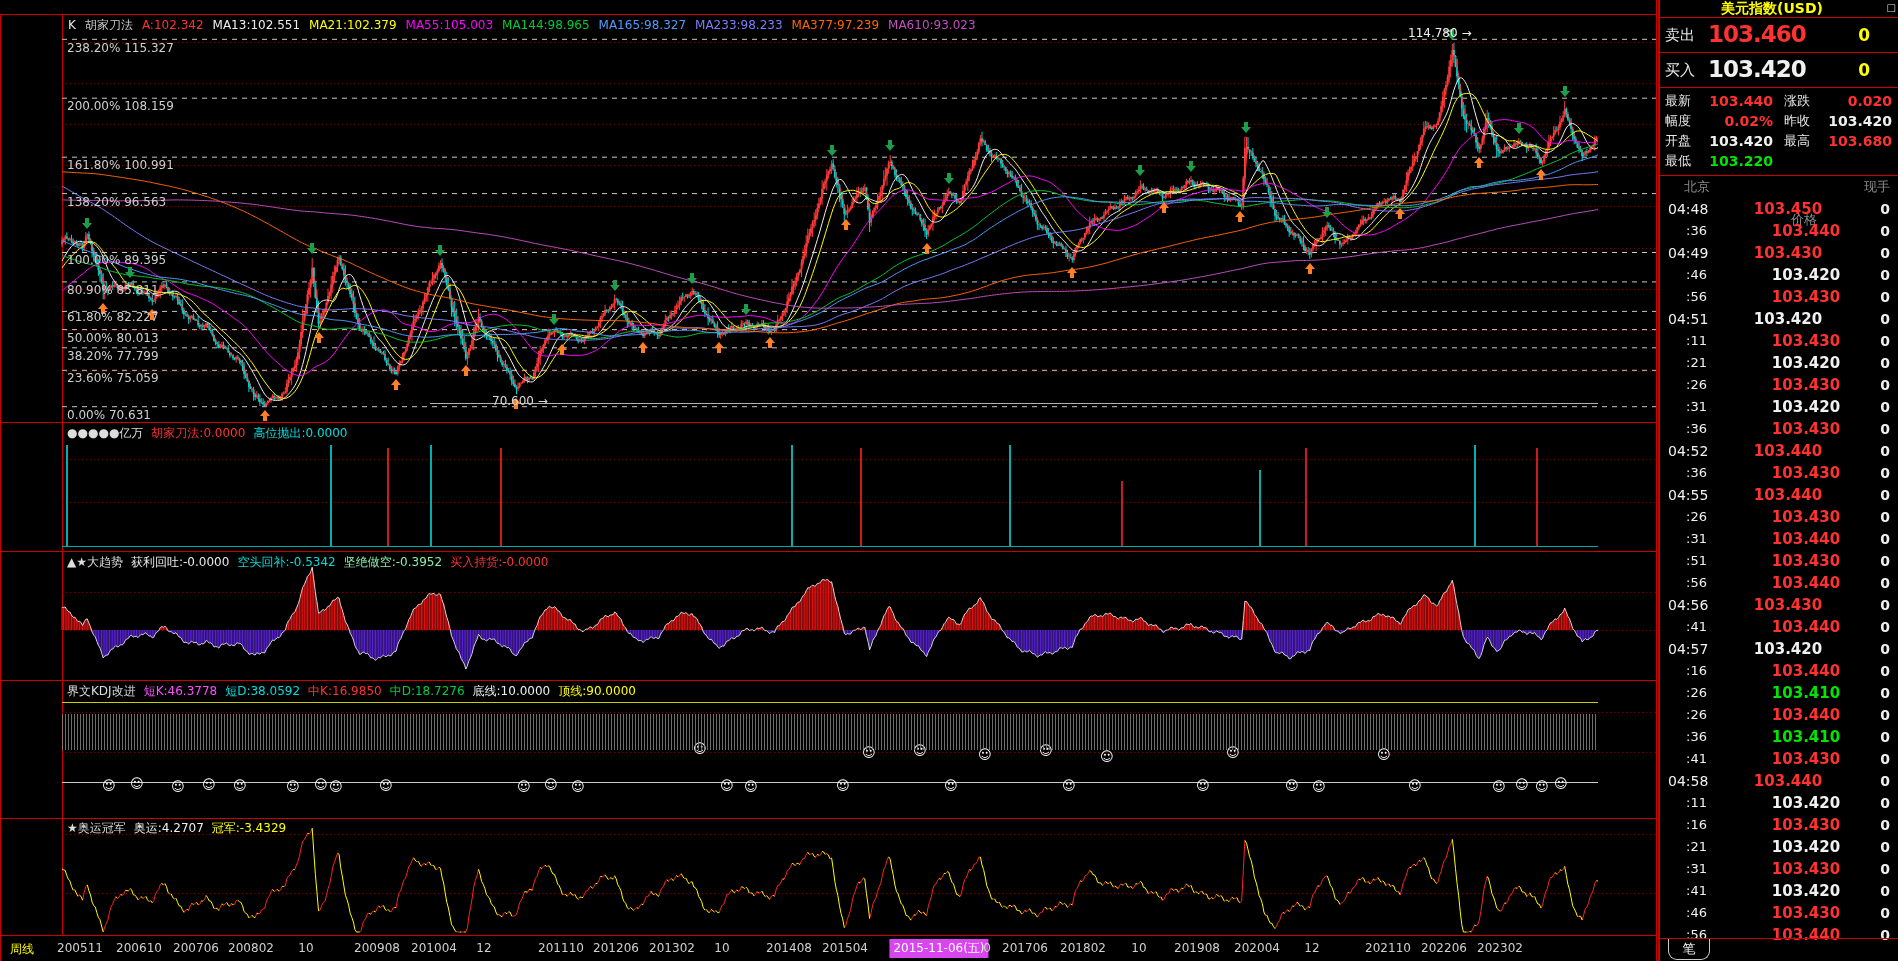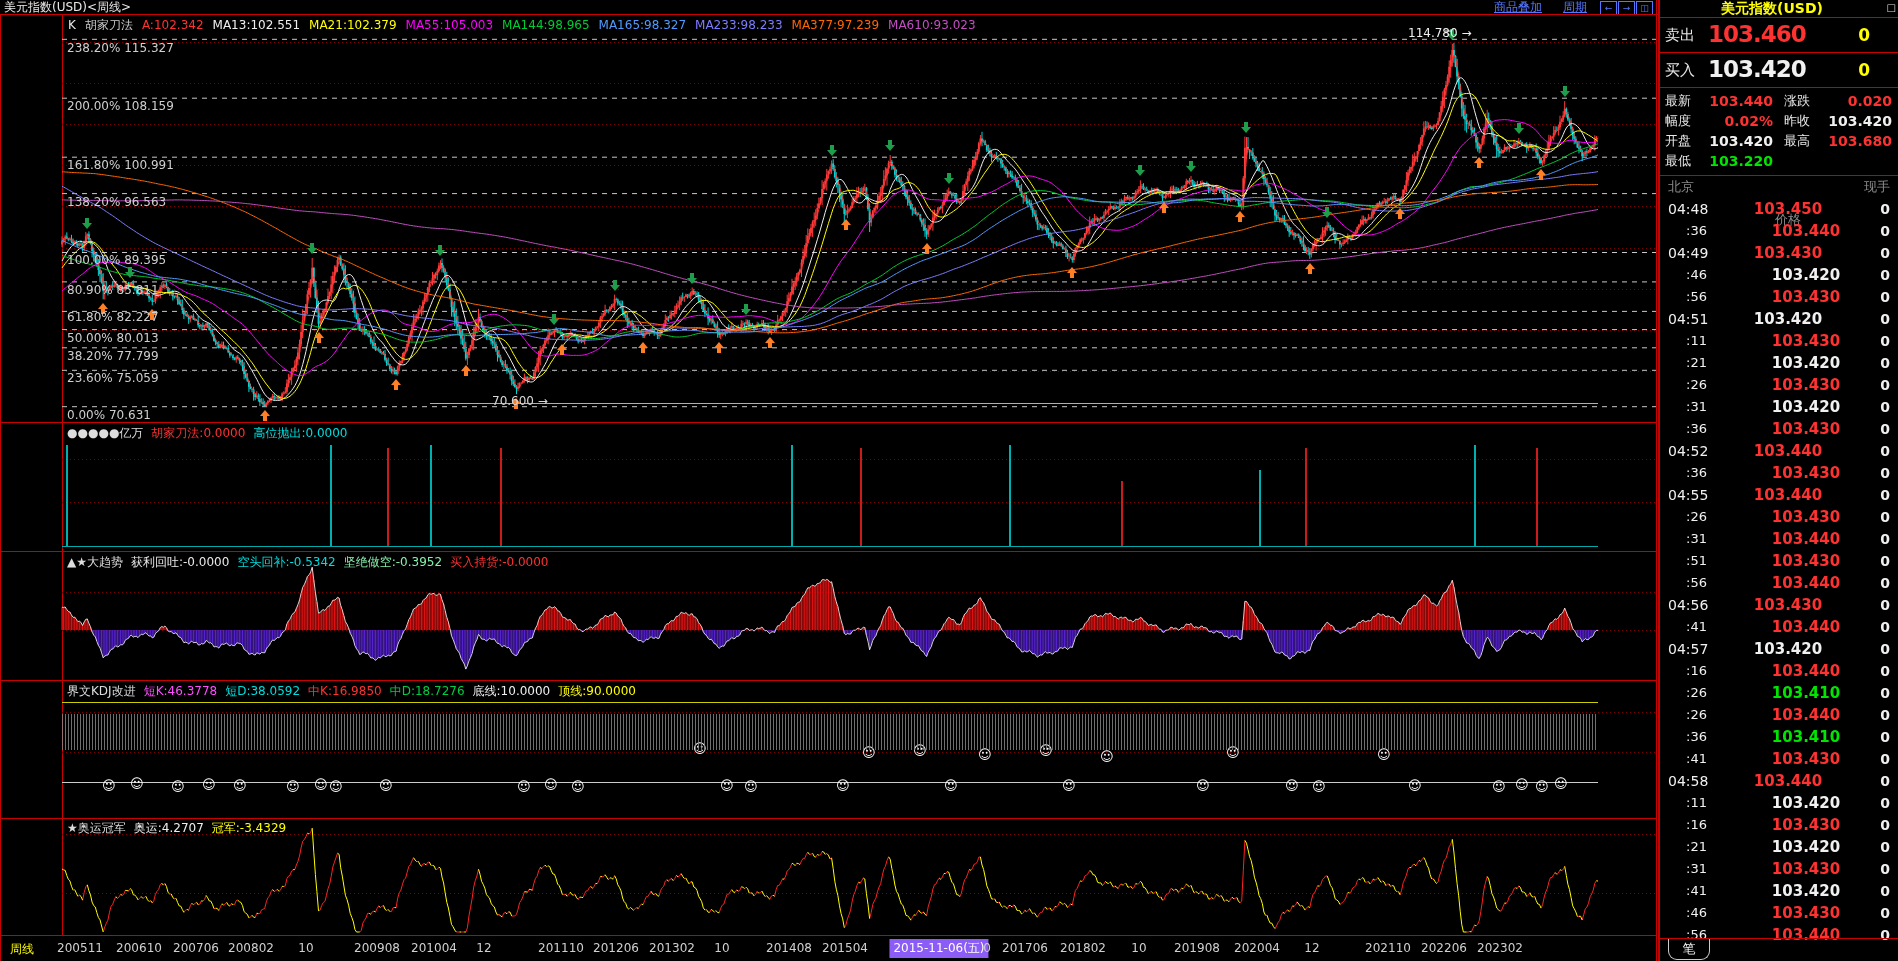--- a/index.html
+++ b/index.html
@@ -18,67 +18,59 @@
   #chartlayer{position:absolute;left:0;top:0;}
   .lbl{position:absolute;font-size:12px;line-height:12px;color:#cfcfcf;white-space:nowrap;}
   .fiblbl{position:absolute;left:67px;color:#cfcfcf;font-size:12px;line-height:12px;white-space:nowrap;}
   .ptitle{position:absolute;left:67px;font-size:12px;line-height:13px;white-space:nowrap;}
   .ptitle span{margin-right:8px;}
   #anno-peak{position:absolute;color:#f0f0f0;font-size:12px;text-align:center;}
   #anno-low{position:absolute;color:#d8d8d8;font-size:12px;}
   #axisrow{position:absolute;left:0;top:936px;width:1658px;height:25px;}
   #axis-period{position:absolute;left:10px;top:5px;color:#ffff00;font-size:12px;}
   .axislbl{position:absolute;top:5px;color:#d0d0d0;font-size:12px;transform:translateX(-50%);white-space:nowrap;}
-  #axis-highlight{position:absolute;top:3px;background:#8b5cf6;color:#ffffff;font-size:12px;
+  #axis-highlight{position:absolute;top:3px;background:#d946ef;color:#ffffff;font-size:12px;
     padding:1px 4px;transform:translateX(-50%);white-space:nowrap;}
   #kd-band{position:absolute;left:62px;top:714px;width:1536px;height:36px;
     background:repeating-linear-gradient(90deg,#8a8a8a 0px,#8a8a8a 1px,transparent 1px,transparent 3px);opacity:.8;}
   
   #right{position:absolute;left:1658px;top:0;width:240px;height:961px;background:#000;
     border-left:2px solid #c80000;box-sizing:border-box;}
   #rtitle{position:relative;height:17px;border-bottom:1px solid #c80000;}
   #rtitle .t{position:absolute;left:0;right:14px;text-align:center;color:#ffff00;font-size:14px;font-weight:bold;line-height:17px;}
   #rtitle .ic{position:absolute;right:2px;top:2px;color:#ddd;font-size:10px;cursor:pointer;}
   .bigrow{position:relative;height:34px;border-bottom:1px solid #c80000;}
   .bigrow .lab{position:absolute;left:5px;top:8px;color:#e8e8e8;font-size:15px;}
   .bigrow .val{position:absolute;left:48px;top:3px;font-size:23px;font-weight:bold;letter-spacing:-1px;}
   .bigrow .vol{position:absolute;right:28px;top:7px;color:#ffff00;font-size:17px;font-weight:bold;}
   #stats{border-bottom:1px solid #c80000;padding:3px 0 4px 0;}
   .srow{display:flex;height:20px;line-height:20px;}
   .scell{width:119px;display:flex;}
   .scell .sl{color:#e8e8e8;font-size:13px;padding-left:5px;width:42px;}
   .scell .sv{flex:1;text-align:right;font-size:14px;font-weight:bold;padding-right:6px;}
   #thead{display:flex;height:22px;line-height:22px;color:#8a8a8a;font-size:13px;}
-  #thead .h1{width:70px;padding-left:8px;}
+  #thead .h1{width:70px;padding-left:24px;}
   #thead .h2{width:100px;text-align:center;margin-top:33px;}
   #thead .h3{flex:1;text-align:right;padding-right:8px;}
   #ticklist{position:relative;}
   .trow{display:flex;height:22px;line-height:22px;}
   .trow .c1{width:70px;padding-left:8px;color:#f0f0f0;font-size:14px;font-weight:normal;}
   .trow .c1.sub{padding-left:26px;font-size:13px;}
   .trow .c2{width:100px;text-align:center;font-size:15px;font-weight:bold;}
   .trow .c3{flex:1;text-align:right;padding-right:8px;color:#f0f0f0;font-size:14px;font-weight:bold;}
   #rtab{position:absolute;left:8px;bottom:1px;width:40px;height:20px;border:1px solid #cccccc;border-top:none;
     border-radius:0 0 9px 9px;color:#f0f0f0;font-size:13px;text-align:center;line-height:19px;cursor:pointer;}
   #rtabline{position:absolute;left:0;bottom:22px;width:240px;border-top:1px solid #c80000;}
   .up{color:#ff3232;} .down{color:#00e600;} .flat{color:#f0f0f0;}
 </style>
 </head>
 <body>
 
 <div id="app">
   <div id="left">
-    <div id="titlebar">
-      <span id="win-title">美元指数(USD)&lt;周线&gt;</span>
-      <span id="link-overlay" class="toplink">商品叠加</span>
-      <span id="link-period" class="toplink">周期</span>
-      <span class="winbtn" style="left:1600px;">←</span>
-      <span class="winbtn" style="left:1618px;">→</span>
-      <span class="winbtn" style="left:1636px;">◫</span>
-    </div>
     <div id="mabar"><span style="color: rgb(232, 232, 232); margin-left: 68px;">K</span><span style="color: rgb(204, 204, 204);">胡家刀法</span><span style="color: rgb(255, 50, 50);">A:102.342</span><span style="color: rgb(238, 238, 238);">MA13:102.551</span><span style="color: rgb(255, 255, 0);">MA21:102.379</span><span style="color: rgb(255, 0, 255);">MA55:105.003</span><span style="color: rgb(0, 204, 51);">MA144:98.965</span><span style="color: rgb(79, 155, 255);">MA165:98.327</span><span style="color: rgb(125, 125, 255);">MA233:98.233</span><span style="color: rgb(255, 102, 0);">MA377:97.239</span><span style="color: rgb(194, 79, 194);">MA610:93.023</span></div>
     <svg id="chartsvg" width="1658" height="961" style="position:absolute;left:0;top:0;">
         <path d="M0 14.5 H1656 M0 422.5 H1656 M0 551.5 H1656 M0 680.5 H1656 M0 818.5 H1656 M0 935.5 H1656 " fill="none" stroke="#c80000" stroke-width="1" shape-rendering="crispEdges"></path>
         <path d="M62.5 14 V935 M1656.5 0 V961 M0.5 14 V961" fill="none" stroke="#c80000" stroke-width="1" shape-rendering="crispEdges"></path>
         <path d="M62 42.5 H1656 M62 83.5 H1656 M62 124.5 H1656 M62 165.5 H1656 M62 206.5 H1656 M62 248.5 H1656 M62 289.5 H1656 M62 330.5 H1656 M62 371.5 H1656 M62 459.5 H1656 M62 502.5 H1656 M62 592.5 H1656 M62 630.5 H1656 M62 712.5 H1656 M62 752.5 H1656 M62 834.5 H1656 M62 893.5 H1656 " fill="none" stroke="#7a0000" stroke-width="1" stroke-dasharray="1 3" shape-rendering="crispEdges"></path>
         <path d="M62 39.3 H1656 M62 98.2 H1656 M62 157.2 H1656 M62 193.6 H1656 M62 252.5 H1656 M62 281.9 H1656 M62 311.4 H1656 M62 329.6 H1656 M62 347.8 H1656 M62 370.3 H1656 M62 406.7 H1656 " fill="none" stroke="#c8c8c8" stroke-width="1" stroke-dasharray="5 5"></path>
         <path d="M430 403.5 H1598" fill="none" stroke="#b0b0b0" stroke-width="1"></path>
         <path d="M62.0 236.4 V247.0 M63.6 237.9 V242.5 M65.2 234.7 V244.8 M69.9 237.4 V240.7 M74.7 240.4 V244.8 M79.4 242.5 V246.6 M84.2 240.6 V251.3 M85.8 231.9 V246.4 M87.3 233.3 V239.5 M104.8 282.8 V299.5 M109.5 285.5 V291.2 M111.1 284.5 V288.6 M114.3 282.3 V287.7 M115.8 281.8 V287.1 M120.6 284.7 V291.8 M123.8 287.1 V292.1 M125.3 281.9 V291.4 M126.9 283.7 V286.9 M130.1 282.2 V286.3 M139.6 292.6 V295.2 M141.2 288.3 V294.7 M144.3 290.4 V294.0 M145.9 290.3 V295.4 M153.8 300.8 V301.9 M155.4 293.9 V303.6 M157.0 290.4 V298.4 M158.6 289.9 V297.3 M160.2 284.9 V298.4 M161.8 282.1 V292.3 M164.9 283.6 V289.2 M171.3 290.6 V295.8 M176.0 293.6 V298.1 M185.5 311.7 V316.1 M190.3 315.5 V322.4 M191.8 315.0 V318.2 M201.3 324.3 V330.3 M204.5 324.6 V328.9 M206.1 322.5 V328.0 M220.4 343.7 V348.4 M221.9 341.5 V347.8 M231.4 352.5 V355.7 M236.2 355.7 V362.7 M256.8 391.1 V398.5 M261.5 398.1 V403.8 M266.3 402.4 V406.0 M267.9 400.2 V405.3 M271.0 397.5 V402.9 M272.6 394.0 V398.1 M275.8 396.0 V399.4 M277.4 395.8 V399.7 M280.5 396.1 V400.6 M282.1 392.2 V401.4 M283.7 391.3 V394.1 M285.3 387.1 V393.2 M286.9 379.3 V394.1 M288.4 373.8 V387.2 M290.0 374.6 V380.2 M291.6 367.9 V384.9 M293.2 367.2 V371.9 M294.8 360.3 V370.6 M296.4 356.6 V371.8 M297.9 347.2 V365.1 M299.5 339.6 V359.5 M301.1 324.7 V346.4 M302.7 309.2 V338.0 M304.3 311.8 V320.5 M305.9 304.2 V314.8 M307.4 290.3 V314.2 M309.0 281.9 V294.9 M310.6 279.2 V297.7 M312.2 258.0 V284.3 M320.1 312.9 V328.8 M321.7 312.9 V322.7 M323.3 308.7 V316.8 M324.9 308.5 V317.3 M326.4 301.5 V312.3 M328.0 288.6 V303.5 M329.6 291.4 V299.0 M331.2 275.9 V299.1 M332.8 271.6 V293.4 M334.4 265.4 V282.6 M335.9 265.3 V273.1 M337.5 256.7 V271.9 M339.1 254.6 V263.9 M362.9 326.3 V334.7 M367.6 331.1 V336.3 M377.1 348.9 V351.1 M393.0 366.6 V374.4 M397.7 365.5 V375.7 M399.3 360.3 V371.0 M400.9 360.6 V364.8 M402.5 352.9 V363.4 M404.0 351.5 V361.0 M405.6 348.5 V352.9 M407.2 340.3 V350.6 M408.8 335.5 V346.5 M410.4 330.7 V338.8 M412.0 323.3 V340.9 M413.5 314.0 V328.8 M415.1 314.4 V324.3 M416.7 313.8 V322.2 M418.3 308.4 V319.7 M419.9 305.0 V314.2 M421.5 306.2 V316.2 M423.0 299.8 V314.8 M424.6 292.7 V304.0 M426.2 293.4 V302.1 M427.8 287.1 V301.6 M429.4 280.5 V292.1 M431.0 280.3 V283.0 M432.5 272.0 V285.4 M434.1 273.4 V284.0 M437.3 268.5 V280.2 M438.9 262.5 V272.5 M440.5 260.2 V269.2 M467.4 351.7 V365.0 M469.0 348.0 V358.1 M470.5 344.8 V350.8 M472.1 333.3 V350.1 M473.7 326.7 V350.2 M475.3 319.2 V335.6 M476.9 318.8 V332.8 M478.5 308.8 V330.6 M489.5 332.8 V340.1 M503.8 360.9 V369.0 M518.0 382.7 V391.3 M519.6 382.4 V388.4 M521.2 382.2 V383.6 M522.8 379.9 V383.7 M524.4 373.6 V382.7 M529.1 376.6 V381.7 M533.9 371.0 V379.5 M535.5 366.2 V376.8 M537.1 358.0 V371.3 M538.6 350.9 V372.2 M540.2 345.9 V365.2 M541.8 348.0 V353.8 M543.4 343.7 V353.0 M545.0 338.2 V346.8 M546.6 336.7 V341.4 M548.1 328.4 V344.2 M549.7 329.1 V339.1 M552.9 332.0 V334.9 M554.5 329.5 V337.2 M559.2 329.5 V333.8 M564.0 334.6 V339.0 M565.6 334.6 V336.4 M568.7 332.8 V337.7 M570.3 330.8 V335.4 M575.1 332.9 V336.5 M579.8 338.5 V342.2 M584.6 336.6 V344.4 M586.1 335.6 V338.9 M587.7 331.5 V336.8 M589.3 331.2 V336.5 M590.9 330.6 V334.1 M594.1 329.2 V335.6 M595.6 326.6 V331.6 M597.2 325.9 V328.5 M598.8 320.5 V331.1 M600.4 316.0 V327.9 M602.0 312.9 V322.1 M603.6 312.5 V316.5 M605.1 304.7 V315.8 M609.9 306.2 V312.1 M611.5 304.0 V309.2 M613.1 303.1 V308.0 M614.6 294.6 V310.1 M630.5 321.3 V325.7 M640.0 330.0 V335.1 M644.7 332.3 V338.1 M646.3 330.0 V334.5 M649.5 329.3 V335.9 M651.1 327.4 V333.1 M655.8 332.0 V334.5 M660.6 328.6 V336.8 M662.1 326.1 V333.9 M663.7 323.2 V328.8 M665.3 314.4 V326.8 M666.9 315.9 V320.3 M670.1 310.6 V319.7 M671.6 310.6 V319.5 M674.8 305.7 V317.4 M676.4 303.3 V314.1 M678.0 300.5 V308.3 M679.6 296.4 V310.1 M681.2 295.2 V305.3 M684.3 296.2 V301.9 M685.9 293.7 V297.2 M690.7 291.6 V299.1 M692.2 287.5 V295.6 M695.4 291.0 V296.2 M711.2 316.3 V324.5 M720.7 331.4 V339.0 M722.3 329.5 V336.3 M725.5 329.0 V336.3 M727.1 327.5 V334.0 M730.2 325.8 V333.4 M731.8 322.1 V330.8 M736.6 325.7 V331.8 M739.7 326.9 V328.9 M741.3 320.1 V331.8 M742.9 320.7 V327.4 M746.1 319.3 V327.6 M750.8 322.9 V328.0 M755.6 324.8 V329.6 M757.2 321.7 V329.9 M760.3 324.4 V325.8 M761.9 319.9 V324.9 M766.7 325.2 V331.8 M771.4 328.2 V334.9 M773.0 329.0 V330.4 M776.2 322.6 V332.5 M777.7 314.8 V325.1 M779.3 318.5 V321.1 M780.9 315.7 V322.3 M782.5 312.5 V321.0 M784.1 309.3 V316.2 M785.7 307.7 V316.8 M787.2 294.6 V312.9 M788.8 292.4 V304.1 M790.4 291.8 V301.4 M792.0 278.8 V295.1 M793.6 282.4 V294.5 M795.2 277.4 V289.9 M796.7 273.0 V286.4 M798.3 271.6 V280.8 M799.9 268.6 V273.1 M801.5 259.3 V277.0 M803.1 249.2 V264.4 M804.7 245.0 V258.1 M806.2 235.0 V257.5 M807.8 228.4 V243.4 M809.4 229.1 V239.6 M811.0 223.9 V236.7 M812.6 220.3 V236.9 M814.2 212.4 V227.8 M815.7 209.3 V225.9 M817.3 203.4 V219.3 M818.9 197.5 V208.5 M820.5 197.1 V204.3 M822.1 180.2 V205.0 M823.7 181.7 V189.3 M825.2 178.4 V188.2 M826.8 168.9 V190.5 M828.4 170.6 V178.7 M830.0 166.5 V174.4 M831.6 160.4 V173.9 M847.4 204.6 V218.2 M849.0 207.3 V212.5 M850.6 205.7 V210.7 M852.2 198.6 V208.2 M853.8 196.1 V203.0 M855.3 195.8 V200.7 M856.9 187.2 V203.0 M858.5 186.7 V197.4 M861.7 187.2 V193.9 M863.3 186.3 V195.5 M864.8 183.8 V191.5 M871.2 214.3 V226.4 M872.8 210.2 V218.5 M874.3 207.4 V211.3 M875.9 203.5 V213.1 M877.5 194.1 V209.4 M879.1 192.2 V201.8 M880.7 187.0 V202.6 M882.3 184.8 V201.1 M883.8 170.2 V187.7 M885.4 167.2 V180.1 M887.0 167.6 V185.6 M888.6 160.7 V173.7 M890.2 155.0 V165.3 M928.2 224.9 V237.0 M929.8 225.1 V229.3 M931.3 223.2 V227.6 M932.9 209.9 V230.8 M934.5 209.6 V220.6 M936.1 212.8 V219.5 M937.7 207.2 V216.2 M939.3 207.2 V210.4 M942.4 201.6 V213.3 M944.0 194.4 V205.2 M945.6 193.6 V201.6 M947.2 189.5 V201.2 M948.8 187.6 V196.1 M953.5 192.4 V196.1 M958.3 199.8 V203.0 M961.4 198.3 V205.3 M963.0 184.9 V201.1 M964.6 183.8 V195.1 M966.2 178.7 V184.6 M967.8 171.8 V191.0 M969.3 168.0 V180.9 M970.9 168.5 V173.7 M972.5 159.6 V170.9 M974.1 158.0 V168.6 M975.7 151.9 V165.6 M977.3 149.0 V159.8 M978.8 141.7 V153.9 M980.4 135.0 V144.7 M983.6 139.4 V142.8 M993.1 155.7 V158.2 M994.7 154.0 V158.5 M1008.9 170.8 V177.6 M1013.7 176.4 V179.3 M1024.8 194.0 V201.8 M1043.8 224.2 V229.7 M1054.9 240.8 V244.0 M1059.6 241.4 V245.9 M1069.1 252.9 V261.4 M1073.9 250.8 V262.8 M1075.4 247.3 V256.7 M1077.0 245.0 V249.6 M1078.6 242.3 V247.7 M1080.2 238.4 V244.5 M1083.4 237.5 V243.6 M1084.9 233.0 V239.9 M1086.5 226.4 V234.1 M1088.1 225.9 V234.7 M1089.7 216.5 V234.2 M1091.3 219.3 V222.9 M1094.4 214.0 V225.8 M1096.0 215.9 V220.6 M1099.2 218.6 V223.8 M1100.8 216.7 V220.8 M1103.9 211.7 V220.6 M1105.5 208.9 V215.4 M1107.1 209.6 V213.4 M1108.7 206.0 V215.2 M1110.3 201.7 V209.5 M1115.0 204.3 V210.4 M1119.8 199.3 V211.9 M1121.4 198.6 V205.6 M1124.5 195.0 V204.3 M1126.1 196.5 V200.9 M1129.3 195.7 V201.4 M1130.9 196.9 V201.4 M1134.0 195.6 V200.2 M1135.6 190.2 V198.3 M1137.2 188.8 V193.8 M1138.8 186.2 V194.4 M1140.4 180.3 V193.2 M1145.1 187.4 V191.9 M1149.9 189.6 V195.0 M1151.5 187.5 V193.6 M1154.6 188.2 V193.9 M1156.2 187.6 V192.9 M1165.7 192.1 V199.3 M1167.3 193.7 V195.3 M1168.9 192.7 V197.5 M1170.5 186.6 V198.2 M1172.0 185.7 V189.8 M1175.2 186.8 V193.8 M1180.0 189.2 V193.9 M1181.5 186.1 V192.2 M1184.7 184.9 V189.6 M1186.3 178.7 V190.1 M1189.5 178.0 V184.5 M1191.0 176.0 V185.8 M1195.8 181.8 V189.5 M1200.5 180.9 V187.7 M1202.1 180.4 V183.8 M1205.3 183.4 V187.2 M1211.6 185.6 V190.6 M1214.8 188.5 V194.5 M1216.4 184.8 V192.1 M1221.1 188.8 V193.3 M1225.9 193.5 V200.8 M1230.6 196.6 V202.1 M1232.2 197.0 V200.8 M1235.4 196.7 V201.8 M1241.7 202.5 V210.2 M1243.3 176.0 V209.5 M1244.9 136.6 V183.4 M1246.5 137.0 V155.9 M1281.3 217.7 V222.9 M1292.4 229.7 V235.6 M1297.1 233.3 V236.0 M1306.6 247.1 V254.1 M1311.4 248.1 V257.5 M1313.0 242.5 V251.5 M1314.6 239.8 V246.7 M1316.1 238.2 V250.7 M1317.7 238.1 V243.2 M1320.9 234.6 V239.3 M1322.5 227.2 V242.7 M1324.1 227.2 V237.2 M1325.6 225.7 V235.9 M1327.2 221.5 V230.9 M1341.5 243.6 V247.4 M1343.1 239.2 V246.0 M1344.6 239.3 V244.1 M1346.2 236.2 V242.1 M1347.8 233.5 V244.3 M1352.6 234.2 V240.2 M1354.1 231.6 V235.9 M1355.7 229.6 V236.4 M1357.3 226.4 V233.0 M1358.9 224.3 V229.7 M1360.5 219.3 V226.7 M1362.1 215.5 V225.1 M1363.6 215.6 V225.4 M1366.8 219.4 V223.5 M1368.4 214.0 V219.9 M1371.6 211.5 V219.5 M1373.1 206.9 V218.5 M1374.7 206.9 V214.3 M1376.3 203.2 V209.6 M1377.9 202.5 V209.0 M1382.6 200.6 V204.3 M1384.2 197.8 V201.4 M1387.4 197.7 V204.0 M1389.0 198.0 V201.0 M1392.1 195.8 V203.3 M1393.7 193.7 V200.5 M1398.5 198.1 V200.1 M1401.6 196.3 V202.0 M1403.2 189.6 V201.6 M1404.8 185.1 V194.4 M1406.4 172.0 V192.0 M1408.0 169.8 V186.0 M1409.6 166.5 V173.7 M1411.1 166.6 V173.1 M1412.7 154.4 V171.1 M1414.3 152.4 V165.6 M1415.9 156.0 V161.9 M1417.5 150.9 V162.1 M1419.1 143.7 V150.9 M1420.6 137.1 V149.7 M1422.2 134.7 V146.3 M1423.8 121.5 V136.6 M1425.4 120.9 V131.7 M1428.6 122.4 V129.9 M1433.3 124.5 V131.1 M1434.9 124.1 V126.8 M1436.5 123.3 V129.0 M1438.1 117.7 V125.4 M1439.6 112.3 V121.4 M1441.2 100.9 V115.5 M1442.8 91.3 V112.4 M1444.4 87.8 V108.1 M1446.0 80.9 V95.5 M1447.6 74.3 V86.4 M1449.2 60.5 V82.8 M1450.7 54.6 V77.7 M1452.3 43.8 V66.6 M1468.2 123.0 V129.1 M1480.8 144.2 V152.6 M1482.4 135.5 V145.2 M1484.0 126.9 V144.4 M1485.6 113.3 V130.2 M1487.2 109.8 V132.2 M1501.4 148.9 V153.6 M1503.0 149.8 V153.6 M1504.6 144.3 V152.0 M1507.7 145.8 V150.5 M1509.3 143.1 V152.3 M1512.5 144.9 V147.6 M1514.1 139.9 V147.7 M1515.7 142.2 V146.8 M1518.8 138.0 V145.6 M1523.6 144.3 V146.3 M1528.3 145.9 V151.1 M1529.9 142.3 V147.9 M1534.7 147.5 V150.5 M1542.6 160.9 V166.2 M1544.2 154.2 V164.3 M1545.7 149.0 V156.7 M1547.3 141.8 V157.1 M1548.9 134.8 V150.2 M1550.5 135.4 V146.0 M1552.1 135.9 V138.7 M1553.7 126.1 V140.5 M1555.2 126.2 V134.7 M1558.4 124.6 V135.5 M1560.0 115.7 V130.1 M1561.6 118.2 V121.8 M1563.2 111.2 V122.2 M1564.7 101.1 V117.1 M1583.7 152.2 V157.1 M1585.3 150.5 V156.1 M1588.5 149.9 V153.3 M1590.1 145.3 V152.8 M1591.7 145.7 V149.5 M1593.2 143.4 V147.6 M1594.8 135.3 V150.6 M1596.4 136.0 V139.9 M1598.0 136.7 V137.2 " fill="none" stroke="#ff3b3b" stroke-width="1"></path>
         <path d="M66.8 232.4 V239.3 M68.3 238.3 V241.2 M71.5 234.8 V243.2 M73.1 238.5 V245.2 M76.3 239.9 V245.8 M77.8 242.5 V247.7 M81.0 240.3 V245.9 M82.6 242.9 V251.7 M88.9 231.4 V242.5 M90.5 238.2 V244.5 M92.1 241.4 V257.4 M93.7 247.7 V261.5 M95.3 252.4 V263.5 M96.8 252.3 V266.4 M98.4 259.1 V275.9 M100.0 267.0 V282.1 M101.6 270.4 V283.6 M103.2 273.2 V299.3 M106.3 282.1 V293.0 M107.9 286.7 V295.4 M112.7 282.3 V290.1 M117.4 283.6 V290.0 M119.0 285.9 V289.1 M122.2 287.3 V293.1 M128.5 281.9 V288.6 M131.7 281.7 V285.7 M133.3 280.3 V288.2 M134.8 287.4 V290.7 M136.4 286.0 V294.2 M138.0 287.2 V296.1 M142.8 288.4 V295.0 M147.5 290.2 V296.1 M149.1 292.4 V302.1 M150.7 297.3 V300.5 M152.3 294.6 V305.3 M163.3 283.3 V288.3 M166.5 282.4 V288.3 M168.1 286.8 V293.9 M169.7 288.1 V295.8 M172.8 289.8 V300.5 M174.4 296.2 V298.6 M177.6 293.4 V304.7 M179.2 296.9 V304.8 M180.8 299.5 V306.3 M182.3 299.5 V313.9 M183.9 307.7 V319.1 M187.1 312.1 V317.1 M188.7 314.6 V323.9 M193.4 313.6 V319.9 M195.0 318.6 V321.1 M196.6 319.1 V320.8 M198.2 315.9 V327.6 M199.8 324.6 V329.3 M202.9 322.4 V330.4 M207.7 322.9 V328.2 M209.3 323.1 V330.3 M210.8 326.2 V333.4 M212.4 328.5 V336.6 M214.0 334.7 V341.6 M215.6 338.9 V345.3 M217.2 342.1 V348.1 M218.8 341.1 V348.6 M223.5 341.6 V349.4 M225.1 345.4 V349.0 M226.7 346.6 V349.6 M228.3 344.9 V352.7 M229.9 352.4 V357.8 M233.0 354.0 V360.2 M234.6 357.5 V360.3 M237.8 355.1 V359.5 M239.4 357.7 V363.8 M240.9 360.3 V365.4 M242.5 359.7 V370.3 M244.1 362.2 V379.3 M245.7 370.8 V378.4 M247.3 373.2 V382.1 M248.9 380.7 V392.1 M250.4 383.6 V389.1 M252.0 388.6 V392.2 M253.6 386.8 V400.7 M255.2 393.2 V400.3 M258.4 393.4 V401.7 M259.9 394.3 V406.1 M263.1 398.4 V406.0 M264.7 400.8 V406.0 M269.4 398.5 V402.1 M274.2 392.8 V401.1 M278.9 395.2 V400.3 M313.8 267.3 V286.9 M315.4 280.8 V298.7 M316.9 289.7 V312.8 M318.5 300.8 V327.5 M340.7 255.3 V265.9 M342.3 264.4 V270.5 M343.9 263.3 V279.3 M345.4 265.3 V285.5 M347.0 277.5 V288.0 M348.6 282.1 V290.5 M350.2 283.7 V297.4 M351.8 288.4 V300.7 M353.4 290.7 V312.5 M354.9 296.5 V317.2 M356.5 311.6 V319.4 M358.1 313.6 V328.8 M359.7 318.1 V330.8 M361.3 329.3 V332.0 M364.4 326.1 V335.2 M366.0 329.9 V334.6 M369.2 331.0 V337.3 M370.8 334.6 V344.3 M372.4 339.9 V346.8 M374.0 336.4 V348.7 M375.5 343.0 V350.9 M378.7 346.8 V351.7 M380.3 349.3 V353.3 M381.9 352.4 V354.7 M383.5 350.9 V354.7 M385.0 350.0 V361.5 M386.6 357.9 V365.9 M388.2 357.6 V365.5 M389.8 363.8 V371.1 M391.4 366.2 V373.5 M394.5 367.7 V374.4 M396.1 371.1 V375.3 M435.7 272.3 V278.7 M442.0 258.4 V272.4 M443.6 265.3 V272.7 M445.2 268.4 V281.7 M446.8 271.8 V288.9 M448.4 277.4 V291.1 M450.0 283.4 V299.4 M451.5 297.7 V316.6 M453.1 301.9 V316.8 M454.7 300.9 V326.2 M456.3 308.4 V329.2 M457.9 315.8 V334.0 M459.5 324.8 V335.7 M461.0 324.9 V344.4 M462.6 330.0 V345.2 M464.2 335.8 V351.7 M465.8 341.7 V360.5 M480.0 313.4 V322.5 M481.6 319.3 V327.7 M483.2 326.5 V332.1 M484.8 327.1 V337.7 M486.4 330.3 V339.8 M488.0 331.6 V340.1 M491.1 333.5 V344.5 M492.7 338.2 V346.5 M494.3 338.0 V347.4 M495.9 341.6 V351.9 M497.5 346.0 V361.6 M499.0 350.1 V358.2 M500.6 354.7 V362.5 M502.2 360.1 V366.9 M505.4 359.9 V368.4 M507.0 364.2 V373.8 M508.5 368.0 V372.6 M510.1 367.5 V379.4 M511.7 369.7 V385.3 M513.3 375.8 V386.1 M514.9 379.3 V387.7 M516.5 385.2 V394.2 M526.0 376.3 V380.2 M527.6 376.4 V383.3 M530.7 375.1 V378.6 M532.3 376.6 V379.9 M551.3 332.3 V335.0 M556.1 327.2 V330.8 M557.6 328.7 V333.2 M560.8 328.3 V336.0 M562.4 331.9 V339.6 M567.1 334.8 V340.5 M571.9 331.9 V337.3 M573.5 334.2 V336.8 M576.6 335.0 V340.4 M578.2 338.5 V343.5 M581.4 337.4 V343.1 M583.0 339.3 V342.3 M592.5 328.2 V333.8 M606.7 309.2 V312.6 M608.3 309.1 V313.3 M616.2 297.6 V300.6 M617.8 298.5 V305.5 M619.4 301.1 V305.5 M621.0 300.4 V309.3 M622.6 300.7 V315.7 M624.1 311.4 V318.0 M625.7 313.2 V320.3 M627.3 313.0 V328.0 M628.9 317.7 V326.1 M632.1 319.8 V330.4 M633.6 323.0 V332.3 M635.2 324.7 V328.8 M636.8 327.4 V332.4 M638.4 326.6 V333.1 M641.6 329.1 V335.2 M643.1 330.6 V338.0 M647.9 329.2 V333.4 M652.6 326.6 V332.2 M654.2 329.7 V335.8 M657.4 330.1 V339.0 M659.0 334.9 V339.0 M668.5 316.3 V321.7 M673.2 312.9 V316.4 M682.7 292.6 V300.7 M687.5 294.3 V298.6 M689.1 293.6 V298.0 M693.8 289.1 V294.9 M697.0 291.3 V297.5 M698.6 292.0 V302.7 M700.2 295.7 V303.6 M701.7 298.4 V309.1 M703.3 299.3 V311.5 M704.9 304.3 V317.1 M706.5 313.4 V315.4 M708.1 307.4 V325.2 M709.7 315.3 V322.6 M712.8 315.3 V323.6 M714.4 321.5 V327.7 M716.0 323.7 V331.2 M717.6 321.5 V337.7 M719.2 328.1 V337.8 M723.9 332.7 V334.9 M728.7 324.4 V332.0 M733.4 325.6 V329.4 M735.0 328.2 V331.8 M738.2 324.8 V330.7 M744.5 322.4 V328.1 M747.7 319.7 V325.2 M749.2 319.9 V328.7 M752.4 322.9 V326.6 M754.0 325.2 V330.9 M758.7 322.6 V326.2 M763.5 320.1 V327.7 M765.1 322.5 V328.6 M768.2 323.7 V334.4 M769.8 327.2 V333.4 M774.6 328.0 V332.3 M833.2 159.2 V170.8 M834.8 165.3 V178.5 M836.3 172.2 V187.5 M837.9 177.3 V193.1 M839.5 184.2 V202.0 M841.1 191.9 V207.4 M842.7 192.9 V208.2 M844.3 204.3 V225.5 M845.8 210.1 V215.4 M860.1 188.0 V197.2 M866.4 187.1 V200.0 M868.0 194.3 V210.9 M869.6 203.4 V232.0 M891.8 159.8 V169.8 M893.3 165.5 V169.6 M894.9 166.7 V177.5 M896.5 169.4 V180.9 M898.1 175.4 V182.0 M899.7 176.7 V183.2 M901.3 176.7 V185.8 M902.8 181.2 V190.5 M904.4 184.6 V196.0 M906.0 189.6 V199.3 M907.6 190.2 V205.6 M909.2 195.0 V205.8 M910.8 200.4 V209.4 M912.3 204.0 V215.7 M913.9 207.1 V213.8 M915.5 207.5 V214.5 M917.1 212.5 V216.3 M918.7 212.4 V214.9 M920.3 214.0 V221.6 M921.8 219.6 V226.8 M923.4 218.3 V230.9 M925.0 218.5 V236.9 M926.6 228.1 V239.1 M940.8 205.9 V209.2 M950.3 191.2 V194.3 M951.9 192.5 V198.4 M955.1 192.9 V201.9 M956.7 193.9 V204.0 M959.8 201.1 V204.7 M982.0 131.8 V146.3 M985.2 139.8 V145.2 M986.8 144.7 V152.0 M988.4 144.7 V153.8 M989.9 147.7 V156.3 M991.5 150.6 V161.8 M996.3 152.0 V159.7 M997.9 157.1 V161.8 M999.4 158.0 V160.3 M1001.0 157.9 V168.2 M1002.6 160.0 V167.8 M1004.2 165.5 V170.7 M1005.8 166.5 V173.9 M1007.4 169.1 V177.6 M1010.5 170.4 V176.9 M1012.1 171.0 V179.2 M1015.3 174.6 V182.7 M1016.9 177.8 V187.5 M1018.4 180.0 V188.2 M1020.0 185.0 V192.6 M1021.6 183.8 V197.1 M1023.2 195.2 V203.8 M1026.4 194.9 V204.3 M1027.9 198.4 V207.4 M1029.5 199.4 V205.0 M1031.1 200.2 V210.2 M1032.7 205.7 V217.0 M1034.3 209.7 V216.5 M1035.9 210.2 V221.6 M1037.4 217.4 V229.9 M1039.0 224.6 V230.1 M1040.6 223.4 V227.9 M1042.2 225.4 V230.6 M1045.4 224.9 V230.5 M1046.9 225.5 V234.7 M1048.5 228.2 V238.1 M1050.1 231.9 V239.9 M1051.7 233.4 V242.9 M1053.3 237.2 V248.5 M1056.4 241.0 V246.4 M1058.0 242.1 V246.1 M1061.2 242.3 V247.1 M1062.8 244.2 V249.5 M1064.4 247.8 V249.4 M1065.9 245.7 V257.0 M1067.5 249.8 V259.0 M1070.7 253.4 V258.6 M1072.3 256.2 V262.6 M1081.8 237.5 V241.3 M1092.9 218.0 V225.4 M1097.6 217.4 V222.0 M1102.4 216.3 V218.8 M1111.9 206.2 V208.5 M1113.4 205.6 V210.0 M1116.6 205.4 V209.1 M1118.2 206.0 V209.6 M1122.9 199.8 V205.8 M1127.7 195.0 V199.4 M1132.4 196.5 V200.6 M1142.0 183.9 V188.9 M1143.5 183.2 V190.1 M1146.7 186.7 V190.7 M1148.3 190.5 V194.0 M1153.0 188.1 V194.3 M1157.8 187.6 V193.9 M1159.4 190.5 V195.3 M1161.0 191.8 V196.0 M1162.5 190.9 V201.5 M1164.1 196.9 V198.2 M1173.6 185.5 V192.7 M1176.8 186.9 V191.8 M1178.4 187.8 V193.3 M1183.1 185.6 V188.1 M1187.9 179.8 V183.8 M1192.6 179.5 V185.7 M1194.2 181.1 V189.2 M1197.4 180.8 V186.3 M1199.0 184.0 V188.5 M1203.7 182.3 V187.0 M1206.9 181.5 V186.9 M1208.5 183.3 V193.2 M1210.0 187.2 V192.8 M1213.2 186.0 V192.5 M1218.0 187.3 V189.6 M1219.5 187.6 V193.0 M1222.7 189.2 V194.0 M1224.3 189.2 V201.9 M1227.5 193.8 V202.3 M1229.0 194.0 V200.6 M1233.8 196.6 V199.9 M1237.0 198.5 V200.8 M1238.5 199.3 V206.7 M1240.1 200.7 V206.6 M1248.0 137.1 V149.6 M1249.6 149.0 V159.0 M1251.2 150.3 V155.9 M1252.8 148.0 V159.7 M1254.4 155.5 V161.7 M1256.0 157.2 V167.4 M1257.5 160.9 V170.9 M1259.1 162.5 V171.6 M1260.7 171.0 V172.4 M1262.3 167.0 V178.9 M1263.9 171.3 V185.5 M1265.5 176.4 V184.4 M1267.0 177.7 V187.2 M1268.6 184.7 V194.7 M1270.2 186.9 V206.9 M1271.8 191.1 V207.5 M1273.4 195.2 V209.4 M1275.0 209.2 V221.6 M1276.5 210.0 V220.6 M1278.1 212.0 V219.8 M1279.7 217.4 V222.5 M1282.9 215.2 V222.6 M1284.5 215.0 V225.0 M1286.0 222.6 V228.3 M1287.6 223.5 V231.0 M1289.2 225.3 V236.9 M1290.8 227.0 V234.9 M1294.0 232.6 V239.8 M1295.6 232.9 V237.7 M1298.7 233.4 V238.2 M1300.3 235.8 V244.1 M1301.9 237.4 V246.7 M1303.5 236.2 V250.4 M1305.1 244.8 V252.5 M1308.2 246.9 V255.3 M1309.8 248.1 V258.9 M1319.3 238.0 V239.9 M1328.8 222.5 V228.1 M1330.4 224.9 V230.9 M1332.0 227.0 V230.8 M1333.6 227.7 V237.3 M1335.1 231.2 V243.6 M1336.7 233.7 V240.6 M1338.3 238.1 V241.2 M1339.9 240.0 V249.3 M1349.4 235.4 V237.7 M1351.0 236.9 V240.9 M1365.2 217.3 V223.5 M1370.0 217.3 V219.8 M1379.5 200.9 V205.1 M1381.1 201.9 V205.7 M1385.8 199.0 V205.4 M1390.6 196.7 V199.7 M1395.3 193.8 V199.7 M1396.9 199.0 V199.7 M1400.1 197.6 V204.5 M1427.0 121.4 V128.2 M1430.1 125.1 V129.3 M1431.7 126.3 V129.7 M1453.9 42.9 V62.8 M1455.5 55.1 V67.3 M1457.1 58.8 V82.2 M1458.7 76.2 V89.3 M1460.2 83.9 V97.7 M1461.8 92.3 V116.7 M1463.4 102.2 V118.8 M1465.0 104.8 V130.7 M1466.6 113.7 V132.6 M1469.7 120.7 V125.5 M1471.3 119.7 V135.6 M1472.9 127.2 V133.6 M1474.5 127.6 V136.1 M1476.1 133.4 V148.6 M1477.7 137.0 V151.6 M1479.2 143.3 V153.3 M1488.7 112.5 V127.9 M1490.3 120.3 V129.6 M1491.9 121.2 V136.8 M1493.5 131.9 V144.7 M1495.1 136.5 V145.6 M1496.7 135.1 V157.0 M1498.2 143.9 V157.5 M1499.8 146.6 V156.7 M1506.2 146.7 V151.7 M1510.9 144.1 V147.7 M1517.2 140.4 V147.1 M1520.4 139.9 V142.3 M1522.0 141.7 V145.5 M1525.2 142.9 V147.2 M1526.7 142.2 V152.9 M1531.5 144.2 V148.3 M1533.1 147.8 V151.3 M1536.2 143.5 V156.5 M1537.8 148.2 V159.3 M1539.4 154.6 V163.6 M1541.0 157.2 V164.7 M1556.8 126.4 V130.7 M1566.3 107.4 V117.7 M1567.9 111.8 V121.1 M1569.5 118.7 V126.0 M1571.1 118.0 V133.1 M1572.7 126.9 V140.0 M1574.2 131.6 V144.3 M1575.8 136.4 V143.8 M1577.4 141.5 V148.0 M1579.0 141.4 V153.4 M1580.6 145.7 V152.0 M1582.2 150.3 V161.2 M1586.9 148.6 V156.0 " fill="none" stroke="#00d5d5" stroke-width="1"></path>
         <path d="M62.0 243.9 V240.8 M63.6 240.8 V238.9 M65.2 238.9 V236.4 M69.9 239.5 V238.7 M74.7 243.8 V241.5 M79.4 245.7 V243.8 M84.2 248.3 V241.5 M85.8 241.5 V236.2 M87.3 236.2 V234.2 M104.8 291.1 V289.4 M109.5 290.9 V287.5 M111.1 287.5 V285.4 M114.3 286.8 V285.3 M115.8 285.3 V284.6 M120.6 289.0 V287.8 M123.8 289.7 V289.3 M125.3 289.3 V285.4 M126.9 285.4 V285.2 M130.1 285.4 V282.6 M139.6 293.8 V292.7 M141.2 292.7 V291.2 M144.3 293.3 V292.8 M145.9 292.8 V291.9 M153.8 301.7 V300.9 M155.4 300.9 V295.9 M157.0 295.9 V293.5 M158.6 293.5 V292.1 M160.2 292.1 V287.3 M161.8 287.3 V285.5 M164.9 286.8 V284.8 M171.3 293.7 V293.3 M176.0 297.1 V296.3 M185.5 314.6 V314.6 M190.3 319.2 V317.0 M191.8 317.0 V316.3 M201.3 326.4 V325.0 M204.5 326.7 V326.5 M206.1 326.5 V323.4 M220.4 348.0 V346.3 M221.9 346.3 V344.7 M231.4 355.5 V355.2 M236.2 359.6 V357.2 M256.8 397.0 V395.8 M261.5 402.3 V401.9 M266.3 406.6 V402.7 M267.9 402.7 V400.7 M271.0 400.8 V397.6 M272.6 397.6 V396.0 M275.8 398.5 V398.0 M277.4 398.0 V396.7 M280.5 398.8 V397.6 M282.1 397.6 V393.6 M283.7 393.6 V393.2 M285.3 393.2 V391.7 M286.9 391.7 V383.6 M288.4 383.6 V379.8 M290.0 379.8 V377.3 M291.6 377.3 V371.4 M293.2 371.4 V368.0 M294.8 368.0 V365.8 M296.4 365.8 V358.9 M297.9 358.9 V352.6 M299.5 352.6 V343.9 M301.1 343.9 V331.9 M302.7 331.9 V320.2 M304.3 320.2 V313.2 M305.9 313.2 V304.3 M307.4 304.3 V294.2 M309.0 294.2 V288.0 M310.6 288.0 V279.7 M312.2 279.7 V267.8 M320.1 323.8 V320.8 M321.7 320.8 V314.5 M323.3 314.5 V310.4 M324.9 310.4 V308.7 M326.4 308.7 V302.6 M328.0 302.6 V295.9 M329.6 295.9 V291.9 M331.2 291.9 V284.5 M332.8 284.5 V276.0 M334.4 276.0 V271.9 M335.9 271.9 V266.9 M337.5 266.9 V260.0 M339.1 260.0 V257.4 M362.9 331.3 V329.3 M367.6 333.5 V333.1 M377.1 349.9 V349.3 M393.0 371.3 V369.9 M397.7 373.9 V366.6 M399.3 366.6 V362.7 M400.9 362.7 V361.3 M402.5 361.3 V356.1 M404.0 356.1 V352.2 M405.6 352.2 V350.4 M407.2 350.4 V344.1 M408.8 344.1 V337.0 M410.4 337.0 V333.3 M412.0 333.3 V326.8 M413.5 326.8 V320.4 M415.1 320.4 V318.8 M416.7 318.8 V316.4 M418.3 316.4 V311.6 M419.9 311.6 V310.3 M421.5 310.3 V308.2 M423.0 308.2 V301.7 M424.6 301.7 V297.5 M426.2 297.5 V294.2 M427.8 294.2 V287.3 M429.4 287.3 V282.8 M431.0 282.8 V281.9 M432.5 281.9 V277.9 M434.1 277.9 V274.7 M437.3 274.7 V271.0 M438.9 271.0 V265.4 M440.5 265.4 V263.1 M467.4 358.4 V354.9 M469.0 354.9 V348.6 M470.5 348.6 V345.3 M472.1 345.3 V340.3 M473.7 340.3 V331.9 M475.3 331.9 V327.1 M476.9 327.1 V323.5 M478.5 323.5 V317.0 M489.5 336.8 V336.8 M503.8 365.1 V364.6 M518.0 388.8 V386.9 M519.6 386.9 V383.0 M521.2 383.0 V382.8 M522.8 382.8 V381.1 M524.4 381.1 V377.5 M529.1 379.7 V377.7 M533.9 379.4 V372.5 M535.5 372.5 V366.9 M537.1 366.9 V363.4 M538.6 363.4 V356.4 M540.2 356.4 V350.6 M541.8 350.6 V349.2 M543.4 349.2 V345.1 M545.0 345.1 V340.4 M546.6 340.4 V339.3 M548.1 339.3 V335.3 M549.7 335.3 V332.6 M552.9 333.2 V332.8 M554.5 332.8 V329.5 M559.2 332.8 V332.0 M564.0 337.4 V336.3 M565.6 336.3 V335.4 M568.7 337.1 V335.1 M570.3 335.1 V332.9 M575.1 336.0 V335.6 M579.8 341.4 V339.8 M584.6 341.5 V338.1 M586.1 338.1 V335.6 M587.7 335.6 V335.5 M589.3 335.5 V332.2 M590.9 332.2 V330.9 M594.1 332.7 V330.4 M595.6 330.4 V327.2 M597.2 327.2 V326.8 M598.8 326.8 V323.0 M600.4 323.0 V317.4 M602.0 317.4 V316.2 M603.6 316.2 V314.1 M605.1 314.1 V310.1 M609.9 310.7 V307.1 M611.5 307.1 V305.6 M613.1 305.6 V304.6 M614.6 304.6 V299.0 M630.5 323.6 V322.7 M640.0 333.0 V332.3 M644.7 335.9 V333.7 M646.3 333.7 V331.6 M649.5 332.7 V330.9 M651.1 330.9 V329.1 M655.8 333.1 V332.3 M660.6 335.8 V330.4 M662.1 330.4 V327.9 M663.7 327.9 V325.8 M665.3 325.8 V320.1 M666.9 320.1 V317.7 M670.1 318.1 V315.1 M671.6 315.1 V313.2 M674.8 314.1 V310.5 M676.4 310.5 V305.8 M678.0 305.8 V305.2 M679.6 305.2 V301.9 M681.2 301.9 V297.2 M684.3 297.4 V297.0 M685.9 297.0 V294.4 M690.7 296.3 V292.7 M692.2 292.7 V291.0 M695.4 294.2 V293.4 M711.2 320.4 V319.4 M720.7 335.1 V333.6 M722.3 333.6 V333.1 M725.5 334.3 V330.9 M727.1 330.9 V328.1 M730.2 329.0 V327.6 M731.8 327.6 V326.0 M736.6 329.7 V327.6 M739.7 328.6 V328.1 M741.3 328.1 V323.7 M742.9 323.7 V323.2 M746.1 324.1 V321.8 M750.8 326.2 V325.9 M755.6 328.6 V327.0 M757.2 327.0 V324.3 M760.3 325.5 V324.8 M761.9 324.8 V323.0 M766.7 328.5 V328.0 M771.4 332.5 V329.9 M773.0 329.9 V329.4 M776.2 330.7 V324.4 M777.7 324.4 V320.2 M779.3 320.2 V319.8 M780.9 319.8 V316.3 M782.5 316.3 V312.5 M784.1 312.5 V312.0 M785.7 312.0 V307.9 M787.2 307.9 V301.3 M788.8 301.3 V298.1 M790.4 298.1 V293.5 M792.0 293.5 V286.4 M793.6 286.4 V283.9 M795.2 283.9 V282.1 M796.7 282.1 V275.8 M798.3 275.8 V272.4 M799.9 272.4 V269.8 M801.5 269.8 V262.4 M803.1 262.4 V255.9 M804.7 255.9 V251.5 M806.2 251.5 V243.3 M807.8 243.3 V235.9 M809.4 235.9 V233.0 M811.0 233.0 V227.8 M812.6 227.8 V221.9 M814.2 221.9 V220.0 M815.7 220.0 V215.7 M817.3 215.7 V208.0 M818.9 208.0 V203.5 M820.5 203.5 V198.0 M822.1 198.0 V189.1 M823.7 189.1 V184.0 M825.2 184.0 V180.8 M826.8 180.8 V174.4 M828.4 174.4 V170.7 M830.0 170.7 V169.2 M831.6 169.2 V163.4 M847.4 214.3 V210.6 M849.0 210.6 V209.4 M850.6 209.4 V208.0 M852.2 208.0 V202.2 M853.8 202.2 V198.9 M855.3 198.9 V198.1 M856.9 198.1 V194.1 M858.5 194.1 V192.0 M861.7 193.4 V191.2 M863.3 191.2 V188.0 M864.8 188.0 V187.7 M871.2 222.4 V217.5 M872.8 217.5 V210.4 M874.3 210.4 V207.8 M875.9 207.8 V205.7 M877.5 205.7 V199.9 M879.1 199.9 V196.1 M880.7 196.1 V193.2 M882.3 193.2 V185.6 M883.8 185.6 V179.0 M885.4 179.0 V175.4 M887.0 175.4 V168.7 M888.6 168.7 V163.0 M890.2 163.0 V161.7 M928.2 234.6 V229.2 M929.8 229.2 V226.2 M931.3 226.2 V223.7 M932.9 223.7 V217.4 M934.5 217.4 V213.9 M936.1 213.9 V213.4 M937.7 213.4 V209.8 M939.3 209.8 V207.3 M942.4 208.0 V204.7 M944.0 204.7 V199.9 M945.6 199.9 V198.3 M947.2 198.3 V193.9 M948.8 193.9 V191.4 M953.5 195.4 V195.0 M958.3 202.2 V201.6 M961.4 202.7 V199.0 M963.0 199.0 V191.0 M964.6 191.0 V184.4 M966.2 184.4 V181.5 M967.8 181.5 V175.9 M969.3 175.9 V170.8 M970.9 170.8 V169.8 M972.5 169.8 V166.0 M974.1 166.0 V159.9 M975.7 159.9 V156.9 M977.3 156.9 V151.7 M978.8 151.7 V143.3 M980.4 143.3 V138.6 M983.6 141.4 V141.4 M993.1 157.0 V156.3 M994.7 156.3 V155.4 M1008.9 174.0 V172.9 M1013.7 177.6 V177.4 M1024.8 197.8 V197.7 M1043.8 228.5 V227.4 M1054.9 243.2 V242.4 M1059.6 245.6 V243.6 M1069.1 257.1 V256.9 M1073.9 259.9 V253.9 M1075.4 253.9 V248.1 M1077.0 248.1 V246.8 M1078.6 246.8 V243.5 M1080.2 243.5 V239.4 M1083.4 239.6 V238.0 M1084.9 238.0 V233.0 M1086.5 233.0 V230.8 M1088.1 230.8 V227.9 M1089.7 227.9 V222.8 M1091.3 222.8 V221.0 M1094.4 221.2 V218.4 M1096.0 218.4 V218.0 M1099.2 220.6 V219.0 M1100.8 219.0 V217.2 M1103.9 218.0 V215.0 M1105.5 215.0 V210.6 M1107.1 210.6 V210.5 M1108.7 210.5 V209.2 M1110.3 209.2 V206.3 M1115.0 209.1 V207.0 M1119.8 207.8 V203.6 M1121.4 203.6 V201.2 M1124.5 201.4 V198.3 M1126.1 198.3 V196.9 M1129.3 199.4 V198.7 M1130.9 198.7 V197.0 M1134.0 198.4 V196.7 M1135.6 196.7 V192.1 M1137.2 192.1 V191.3 M1138.8 191.3 V189.8 M1140.4 189.8 V185.9 M1145.1 189.4 V188.9 M1149.9 193.4 V191.5 M1151.5 191.5 V190.1 M1154.6 191.7 V190.0 M1156.2 190.0 V188.9 M1165.7 198.0 V194.4 M1167.3 194.4 V193.8 M1168.9 193.8 V193.2 M1170.5 193.2 V189.2 M1172.0 189.2 V188.7 M1175.2 190.6 V189.1 M1180.0 192.1 V190.2 M1181.5 190.2 V187.6 M1184.7 187.9 V185.1 M1186.3 185.1 V181.3 M1189.5 182.1 V182.1 M1191.0 182.1 V179.9 M1195.8 186.2 V184.6 M1200.5 186.3 V183.2 M1202.1 183.2 V182.5 M1205.3 185.0 V184.5 M1211.6 190.2 V189.3 M1214.8 191.4 V190.9 M1216.4 190.9 V188.0 M1221.1 190.9 V189.9 M1225.9 196.9 V196.6 M1230.6 200.4 V198.4 M1232.2 198.4 V197.3 M1235.4 199.7 V199.6 M1241.7 206.5 V206.4 M1243.3 206.4 V178.2 M1244.9 178.2 V148.0 M1246.5 148.0 V147.0 M1281.3 219.8 V218.3 M1292.4 233.4 V232.6 M1297.1 235.9 V234.6 M1306.6 250.9 V250.7 M1311.4 254.5 V248.9 M1313.0 248.9 V244.5 M1314.6 244.5 V244.2 M1316.1 244.2 V241.4 M1317.7 241.4 V238.4 M1320.9 239.2 V237.3 M1322.5 237.3 V232.3 M1324.1 232.3 V230.5 M1325.6 230.5 V227.1 M1327.2 227.1 V225.2 M1341.5 244.4 V243.7 M1343.1 243.7 V242.7 M1344.6 242.7 V242.0 M1346.2 242.0 V239.7 M1347.8 239.7 V236.4 M1352.6 237.7 V234.3 M1354.1 234.3 V233.7 M1355.7 233.7 V232.6 M1357.3 232.6 V227.1 M1358.9 227.1 V224.5 M1360.5 224.5 V224.0 M1362.1 224.0 V220.3 M1363.6 220.3 V219.0 M1366.8 221.1 V219.4 M1368.4 219.4 V217.4 M1371.6 218.1 V215.1 M1373.1 215.1 V210.2 M1374.7 210.2 V209.2 M1376.3 209.2 V207.1 M1377.9 207.1 V203.0 M1382.6 204.3 V201.4 M1384.2 201.4 V200.9 M1387.4 202.9 V200.0 M1389.0 200.0 V198.5 M1392.1 199.5 V197.1 M1393.7 197.1 V196.0 M1398.5 199.7 V199.1 M1401.6 201.9 V197.4 M1403.2 197.4 V189.6 M1404.8 189.6 V185.3 M1406.4 185.3 V180.3 M1408.0 180.3 V172.6 M1409.6 172.6 V168.9 M1411.1 168.9 V167.0 M1412.7 167.0 V161.6 M1414.3 161.6 V158.5 M1415.9 158.5 V157.1 M1417.5 157.1 V150.9 M1419.1 150.9 V144.9 M1420.6 144.9 V141.6 M1422.2 141.6 V135.1 M1423.8 135.1 V128.5 M1425.4 128.5 V126.6 M1428.6 126.8 V125.4 M1433.3 128.9 V125.9 M1434.9 125.9 V125.6 M1436.5 125.6 V125.2 M1438.1 125.2 V121.0 M1439.6 121.0 V112.3 M1441.2 112.3 V106.2 M1442.8 106.2 V96.9 M1444.4 96.9 V89.6 M1446.0 89.6 V85.1 M1447.6 85.1 V76.5 M1449.2 76.5 V66.8 M1450.7 66.8 V60.0 M1452.3 60.0 V49.9 M1468.2 123.9 V123.8 M1480.8 148.7 V144.8 M1482.4 144.8 V138.3 M1484.0 138.3 V128.9 M1485.6 128.9 V123.5 M1487.2 123.5 V118.3 M1501.4 153.2 V153.0 M1503.0 153.0 V150.1 M1504.6 150.1 V147.2 M1507.7 148.9 V148.9 M1509.3 148.9 V146.5 M1512.5 147.3 V146.4 M1514.1 146.4 V143.4 M1515.7 143.4 V143.3 M1518.8 144.0 V141.3 M1523.6 145.2 V144.9 M1528.3 148.5 V147.3 M1529.9 147.3 V144.7 M1534.7 148.8 V148.4 M1542.6 163.0 V161.5 M1544.2 161.5 V155.4 M1545.7 155.4 V151.2 M1547.3 151.2 V148.4 M1548.9 148.4 V141.8 M1550.5 141.8 V137.4 M1552.1 137.4 V136.7 M1553.7 136.7 V133.1 M1555.2 133.1 V129.9 M1558.4 130.2 V127.2 M1560.0 127.2 V121.8 M1561.6 121.8 V119.6 M1563.2 119.6 V115.5 M1564.7 115.5 V108.8 M1583.7 156.2 V153.9 M1585.3 153.9 V151.2 M1588.5 152.7 V152.1 M1590.1 152.1 V148.3 M1591.7 148.3 V147.6 M1593.2 147.6 V145.4 M1594.8 145.4 V139.5 M1596.4 139.5 V137.1 M1598.0 137.1 V137.0 " fill="none" stroke="#ff3b3b" stroke-width="1.8"></path>

